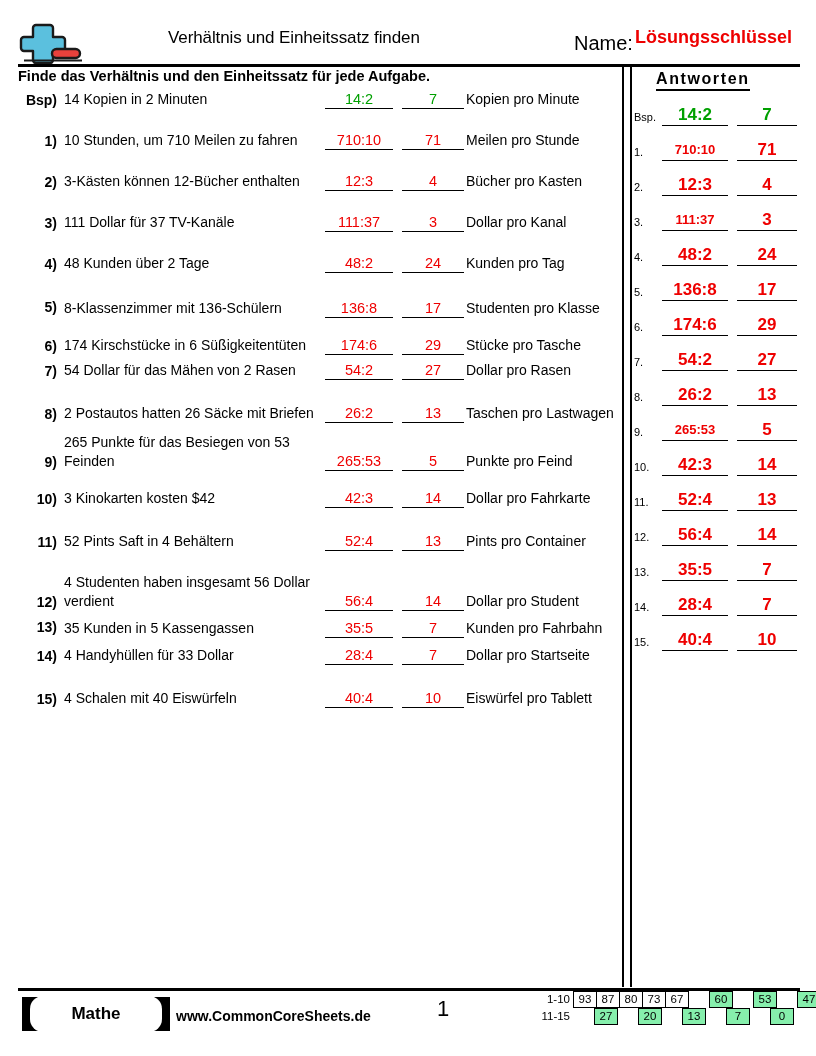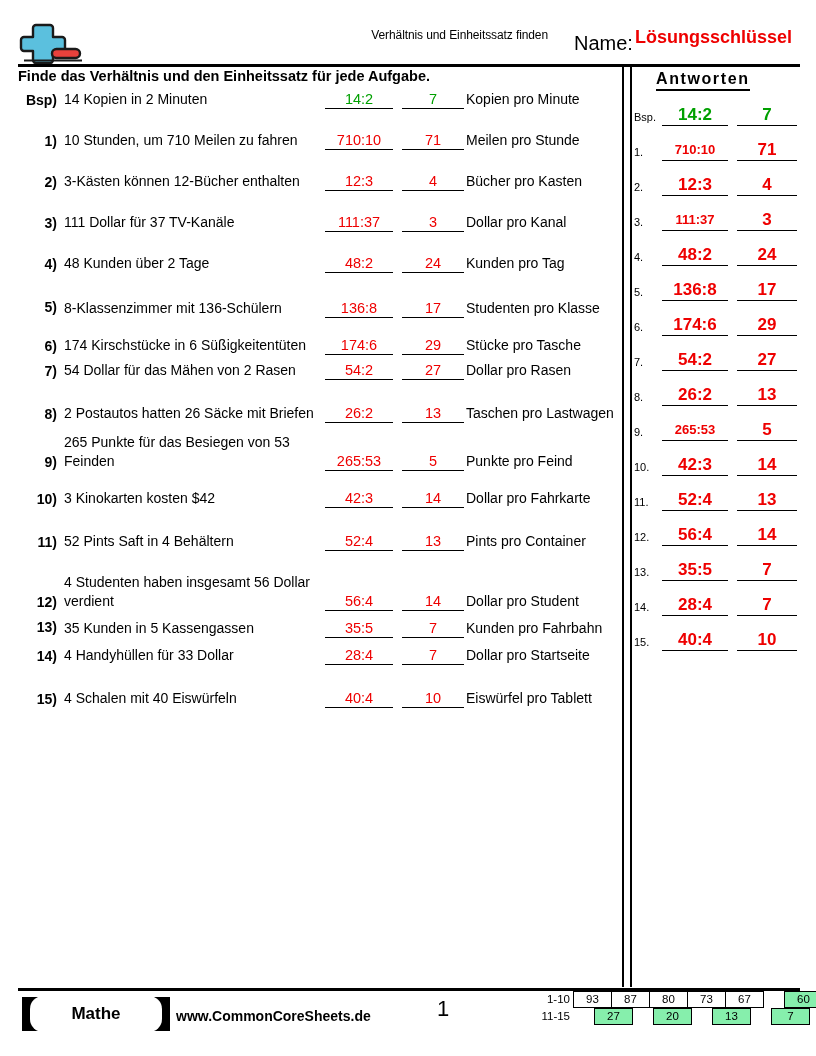--- a/index.html
+++ b/index.html
@@ -34,22 +34,22 @@
     position: absolute;
     left: 0px; top: 0px;
     width: 66px; height: 42px;
   }
   .logo svg { display: block; }
 
   .doc-title {
     position: absolute;
     left: 150px; top: 6px;
     width: 380px;
-    text-align: right;
-    font-size: 12px;
+    text-align: left;
+    font-size: 17px;
     letter-spacing: -0.1px;
     white-space: nowrap;
   }
   .name-label {
     position: absolute;
     left: 556px; top: 10px;
     font-size: 20px;
   }
   .answer-key-label {
     position: absolute;
@@ -233,21 +233,21 @@
   }
   .score-label {
     width: 46px;
     text-align: right;
     padding-right: 4px;
     font-size: 11.5px;
     line-height: 17px;
     box-sizing: border-box;
   }
   .score-cell {
-    width: 39px;
+    width: 24px;
     border: 1px solid #000;
     margin-left: -1px;
     text-align: center;
     font-size: 11.5px;
     line-height: 15px;
     box-sizing: border-box;
     background: #ffffff;
   }
   .score-cell.shaded { background: #86efac; margin-left: 20px; }
 </style>

